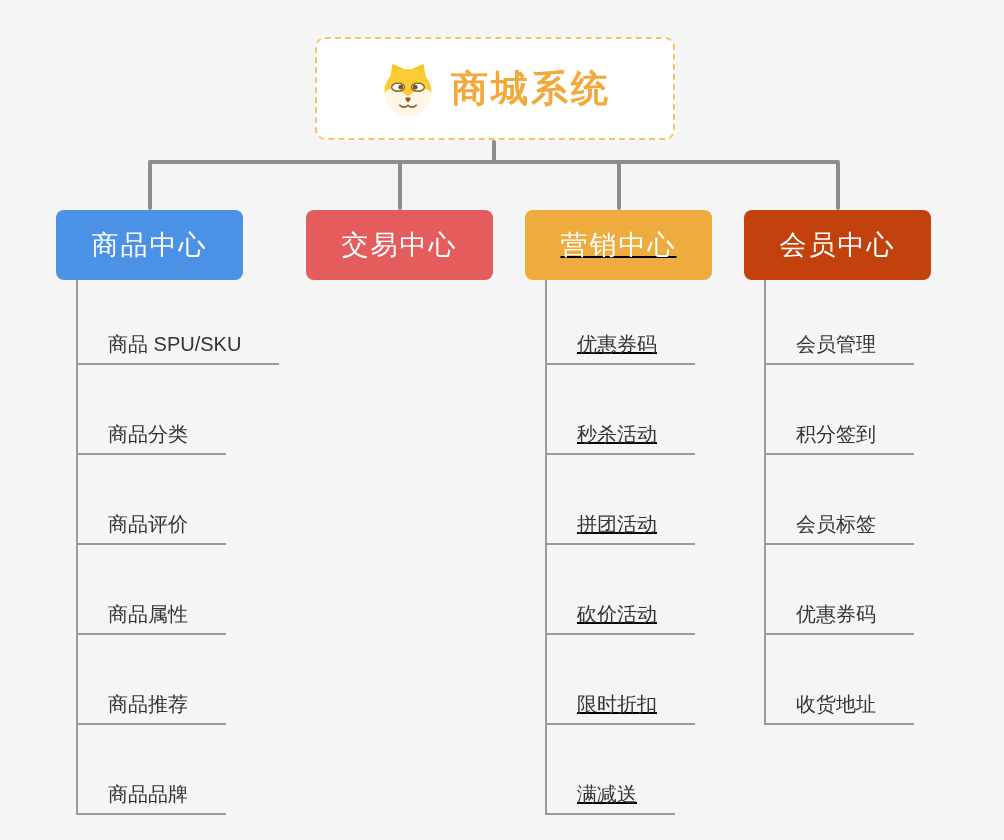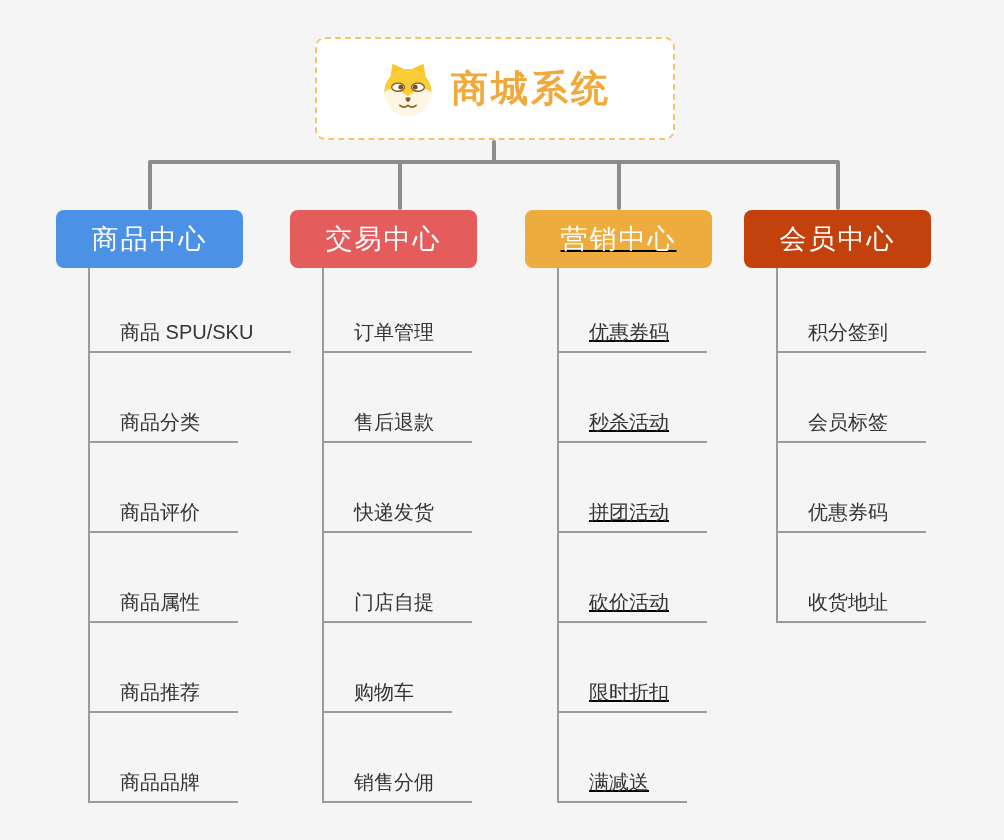--- a/index.html
+++ b/index.html
@@ -11,23 +11,23 @@
     display:flex;align-items:center;justify-content:center;gap:14px;}
   .root-title{font-size:37px;font-weight:600;color:#f2a93b;letter-spacing:3px;white-space:nowrap;}
 
   
   .conn{position:absolute;background:#8c8c8c;}
   .conn.h{height:4px;border-radius:2px;}
   .conn.v{width:4px;border-radius:2px;}
 
   
   .branch{position:absolute;top:210px;width:187px;}
-  .branch-header{height:58px;border-radius:8px;display:flex;align-items:center;justify-content:center;
+  .branch-header{height:70px;border-radius:8px;display:flex;align-items:center;justify-content:center;
     color:#ffffff;font-size:27px;font-weight:500;letter-spacing:2px;}
-  .sub-list{margin-left:32px;border-left:2px solid #9b9b9b;width:max-content;}
+  .sub-list{margin-left:20px;border-left:2px solid #9b9b9b;width:max-content;}
   .sub-item{display:flex;align-items:flex-end;height:90px;}
   .sub-item:first-child{height:85px;}
   .sub-item span{display:inline-block;padding:0 38px 5px 30px;border-bottom:2px solid #9b9b9b;
     font-size:20px;color:#333333;white-space:nowrap;}
 </style>
 </head>
 <body>
 
 <div id="canvas">
 
@@ -73,43 +73,23 @@
         </div>
       <div class="sub-item">
           <span>商品推荐</span>
         </div>
       <div class="sub-item">
           <span>商品品牌</span>
         </div>
     </div>
   </div>
 
-  <div class="branch" style="left:290px;">
+  <div class="branch" style="left:306px;">
     <div class="branch-header" style="background: rgb(228, 92, 92);">
       <span>交易中心</span>
-    </div>
-    <div class="sub-list">
-      <div class="sub-item">
-          <span>订单管理</span>
-        </div>
-      <div class="sub-item">
-          <span>售后退款</span>
-        </div>
-      <div class="sub-item">
-          <span>快递发货</span>
-        </div>
-      <div class="sub-item">
-          <span>门店自提</span>
-        </div>
-      <div class="sub-item">
-          <span>购物车</span>
-        </div>
-      <div class="sub-item">
-          <span>销售分佣</span>
-        </div>
     </div>
   </div>
 
   <div class="branch" style="left:525px;text-decoration:underline;">
     <div class="branch-header" style="background: rgb(239, 172, 62);">
       <span>营销中心</span>
     </div>
     <div class="sub-list">
       <div class="sub-item">
           <span>优惠券码</span>
@@ -131,20 +111,23 @@
         </div>
     </div>
   </div>
 
   <div class="branch" style="left:744px;">
     <div class="branch-header" style="background: #c2410c;">
       <span>会员中心</span>
     </div>
     <div class="sub-list">
       <div class="sub-item">
+          <span>会员管理</span>
+        </div>
+      <div class="sub-item">
           <span>积分签到</span>
         </div>
       <div class="sub-item">
           <span>会员标签</span>
         </div>
       <div class="sub-item">
           <span>优惠券码</span>
         </div>
       <div class="sub-item">
           <span>收货地址</span>

